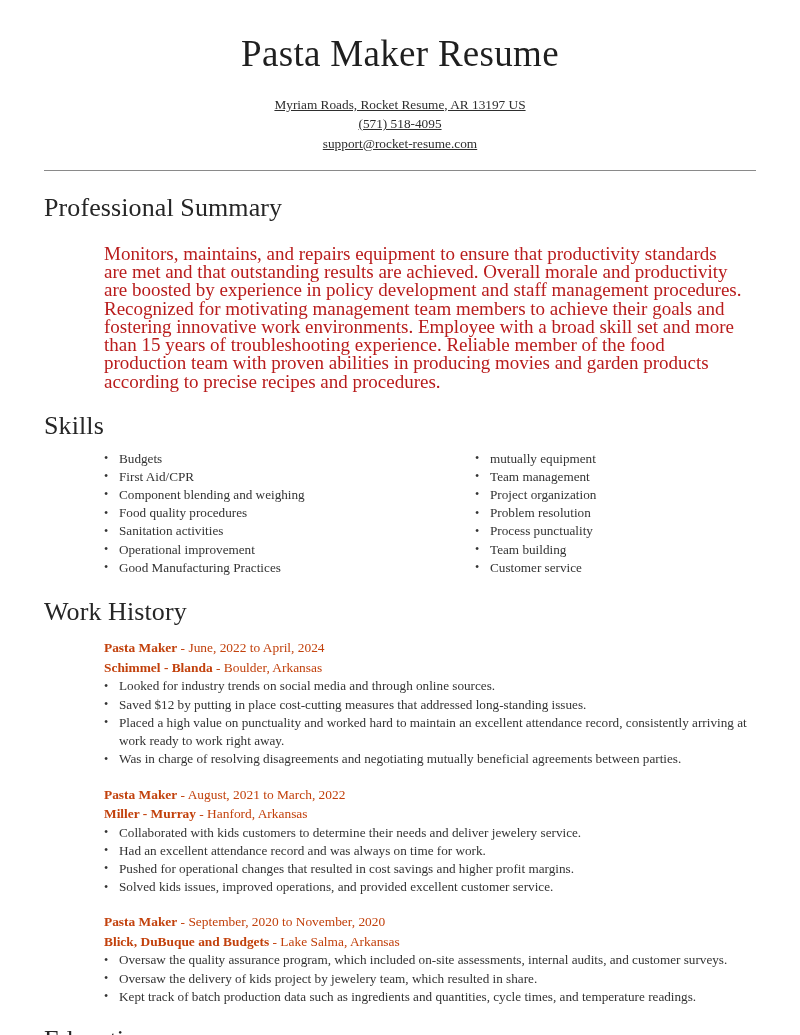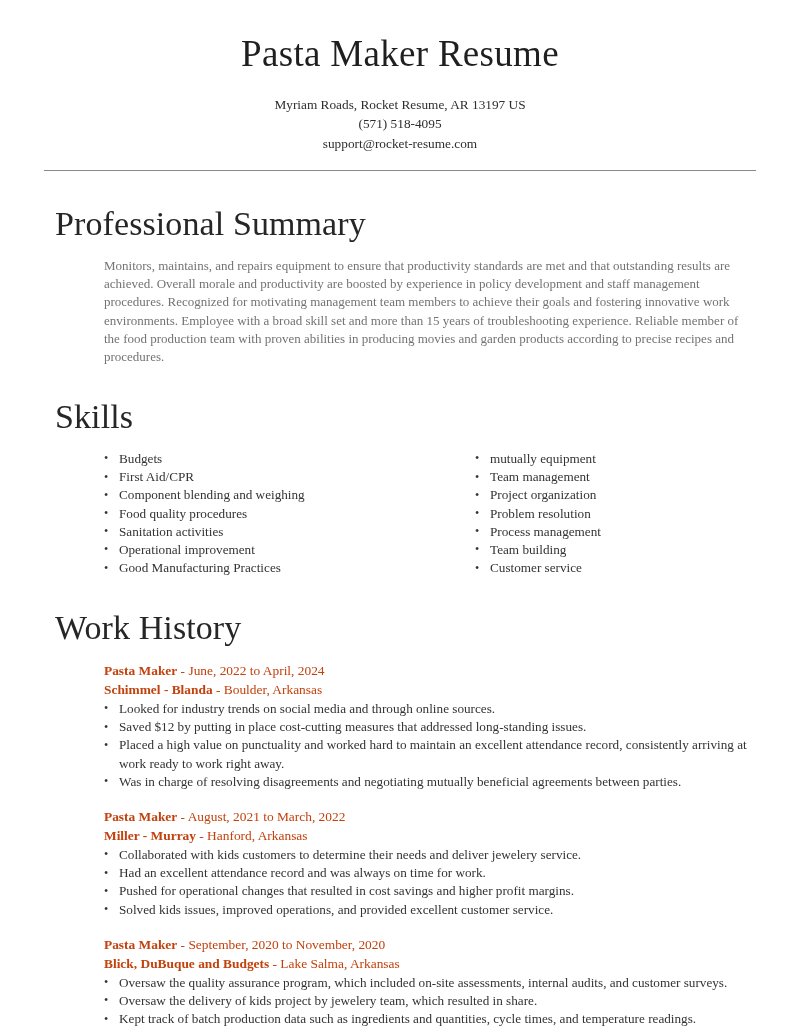--- a/index.html
+++ b/index.html
@@ -33,51 +33,52 @@
     font-weight: normal;
     color: #1f1f1f;
     letter-spacing: 0.3px;
     margin: 0 0 20px 0;
     line-height: 1.1;
   }
   .contact-line {
     font-size: 13.3px;
     color: #2e2e2e;
     line-height: 19.5px;
+    text-decoration: underline;
   }
 
   .rule {
     border: 0;
     border-top: 1.4px solid #8a8a8a;
     margin: 17px 44px 0 44px;
   }
 
   
   .section {
     padding: 0 44px;
   }
   .section-heading {
-    font-size: 34px;
+    font-size: 26px;
     font-weight: normal;
     color: #262626;
-    margin: 11px;
+    margin: 0;
     line-height: 1.25;
     letter-spacing: 0.1px;
   }
   .section-body {
     padding-left: 60px;
   }
 
   
   #summary-section { padding-top: 21px; }
   .summary-text {
-    font-size: 13px;
+    font-size: 19px;
     line-height: 18.3px;
-    color: #737373;
-    margin: 4px 0 0 0;
+    color: #b91c1c;
+    margin: 20px 0 0 0;
     text-align: left;
     max-width: 640px;
   }
 
   
   #skills-section { padding-top: 19px; }
   .skills-columns {
     display: flex;
     padding-left: 60px;
     margin-top: 7px;
@@ -168,21 +169,21 @@
           <li>Operational improvement</li>
           <li>Good Manufacturing Practices</li>
         </ul>
       </div>
       <div class="skills-col">
         <ul class="bullets">
           <li>mutually equipment</li>
           <li>Team management</li>
           <li>Project organization</li>
           <li>Problem resolution</li>
-          <li>Process management</li>
+          <li>Process punctuality</li>
           <li>Team building</li>
           <li>Customer service</li>
         </ul>
       </div>
     </div>
   </div>
 
   <div class="section" id="work-section">
     <h2 class="section-heading">Work History</h2>
 

